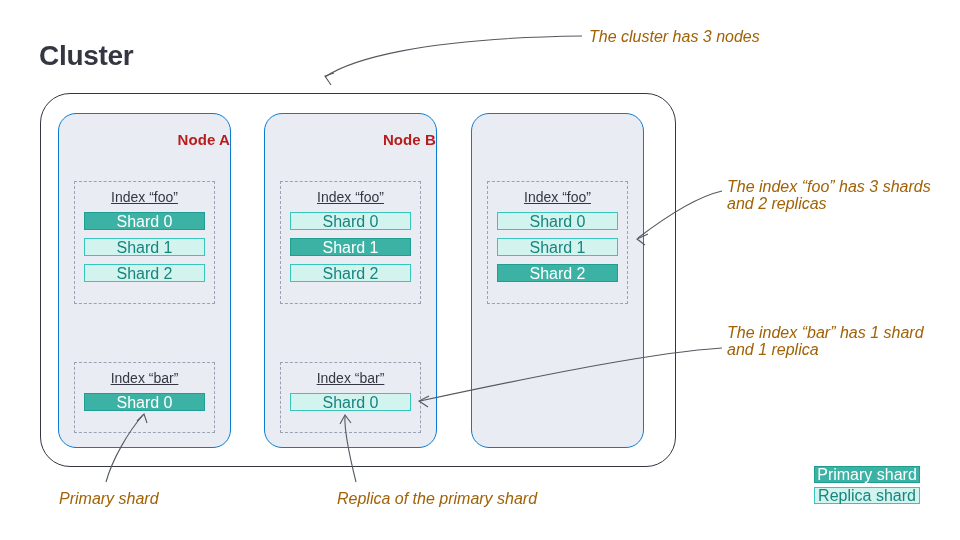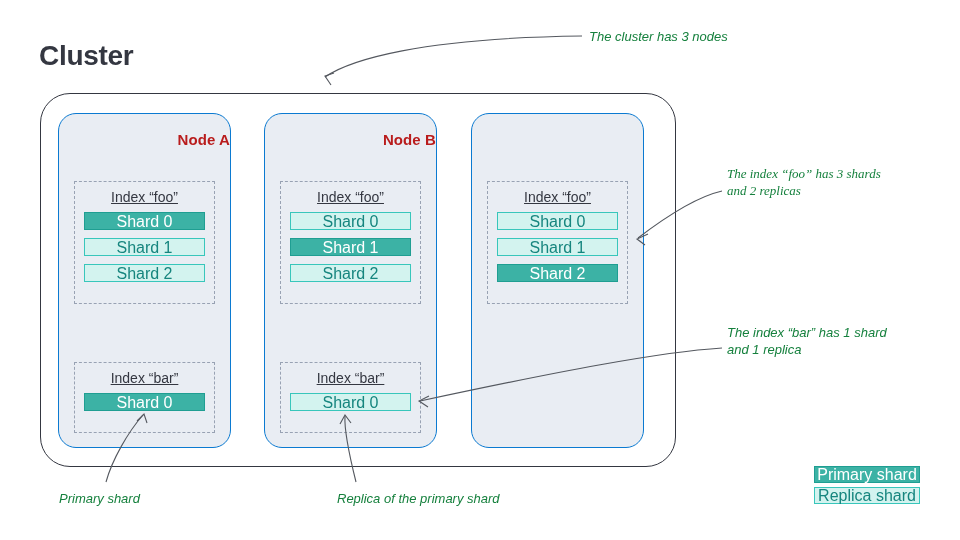--- a/index.html
+++ b/index.html
@@ -135,29 +135,29 @@
   }
   .shard.replica {
     background: #d3f3ef;
     border-color: #38c6bb;
     color: #16857e;
   }
 
   
   .annot {
     position: absolute;
-    font-size: 13px;
+    font-size: 16px;
     font-style: italic;
-    color: #15803d;
+    color: #a16207;
     line-height: 17px;
     z-index: 7;
     white-space: pre-line;
   }
   .annot-cluster  { left: 589px; top: 28px;  }
-  .annot-foo      { left: 727px; top: 165px; width: 210px; font-family: Liberation Serif, serif; }
+  .annot-foo      { left: 727px; top: 178px; width: 210px; }
   .annot-bar      { left: 727px; top: 324px; width: 200px; }
   .annot-primary  { left: 59px;  top: 490px; }
   .annot-replica  { left: 337px; top: 490px; }
 
   
   .legend {
     position: absolute;
     left: 814px;
     top: 466px;
     width: 106px;

